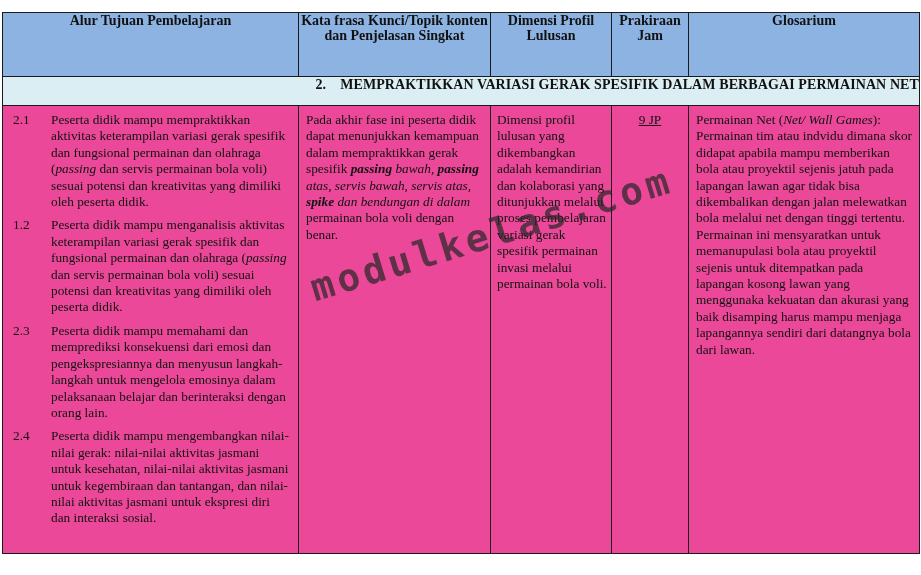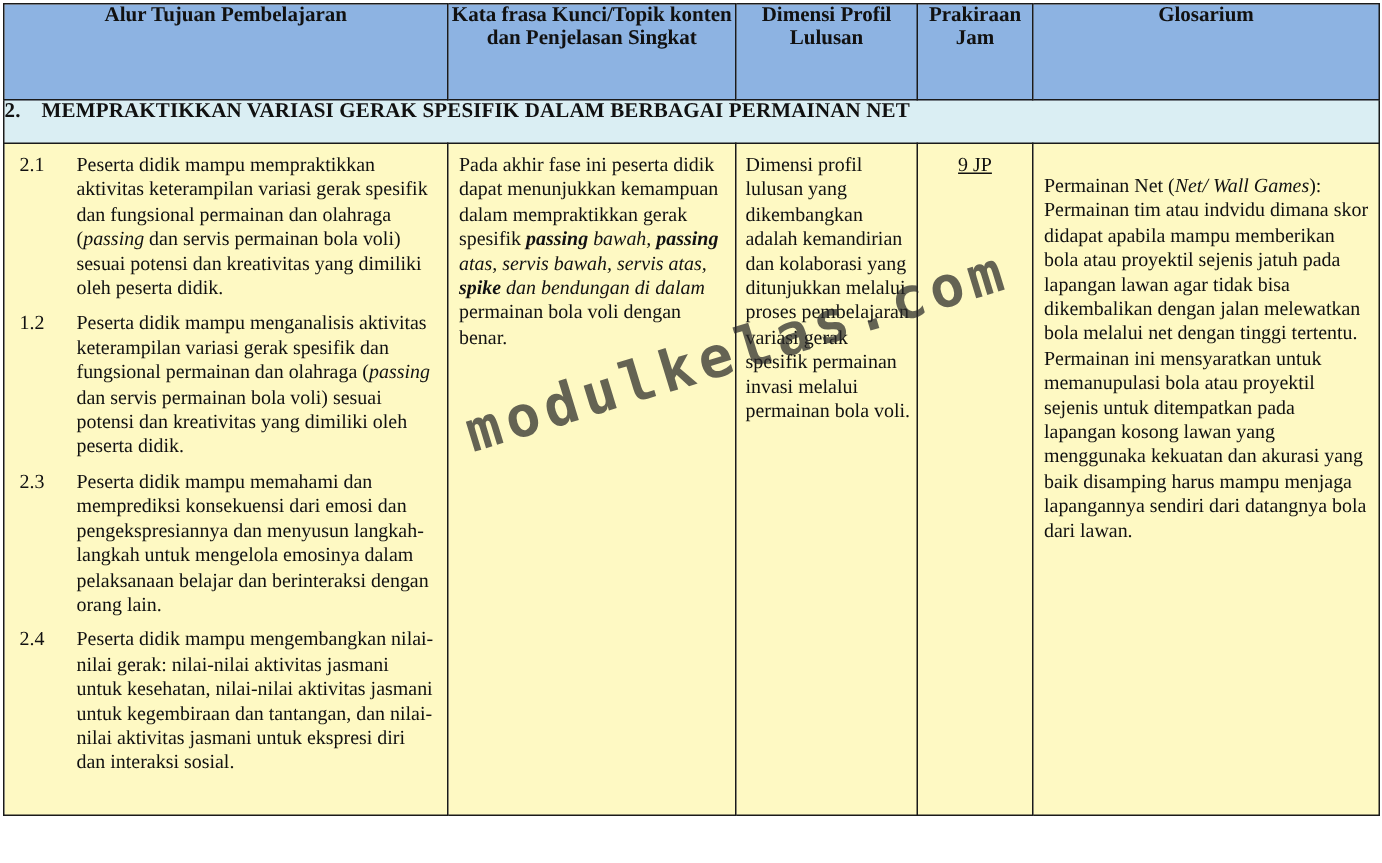--- a/index.html
+++ b/index.html
@@ -1,34 +1,34 @@
 <!DOCTYPE html>
 <html><head>
 <meta charset="utf-8">
 <style>
   html, body { margin: 0; padding: 0; background: #ffffff; }
   body { width: 921px; height: 575px; position: relative; overflow: hidden;
          font-family: "Liberation Serif", "DejaVu Serif", serif; color: #111; }
-  table.atp { position: absolute; left: 2px; top: 2px; width: 917px;
+  table.atp { position: absolute; left: 2px; top: 12px; width: 917px;
               border-collapse: collapse; table-layout: fixed; }
   table.atp td, table.atp th { border: 1.5px solid #1a1a1a; vertical-align: top; padding: 0; }
   th.hd { background: #8db3e2; font-weight: bold; font-size: 14px; line-height: 15px;
           text-align: center; vertical-align: middle; height: 63px; }
-  td.section { background: #daeef3; font-weight: bold; font-size: 14px; text-align: left;
+  td.section { background: #daeef3; font-weight: bold; font-size: 14px; text-align: right;
                vertical-align: middle; height: 28px; letter-spacing: 0.1px; }
   td.section .num { margin-right: 14px; }
-  td.body { background: #fef9c3; font-size: 13.3px; line-height: 16.4px; }
+  td.body { background: #ec4899; font-size: 13.3px; line-height: 16.4px; }
   .atp-list { padding: 6px 8px 6px 10px; }
   .atp-item { display: flex; margin-bottom: 7px; }
   .atp-item .n { width: 38px; flex: 0 0 38px; }
   .atp-item .t { flex: 1; }
   .kw { padding: 6px 6px 0 7px; }
   .dim { padding: 6px 4px 0 6px; }
   .jam { text-align: center; padding-top: 6px; text-decoration: underline; }
-  .glo { padding: 20px 6px 0 7px; }
+  .glo { padding: 6px 6px 0 7px; }
   .it { font-style: italic; }
   .bi { font-weight: bold; font-style: italic; }
   .wm { position: absolute; left: 305px; top: 268px; font-family: "DejaVu Sans Mono", monospace;
         font-weight: bold; font-size: 38px; color: rgba(40,40,40,0.72); letter-spacing: 4px;
         transform: rotate(-17deg); transform-origin: left top; white-space: nowrap; pointer-events: none; }
 </style>
 </head>
 <body>
 
 <table class="atp">

